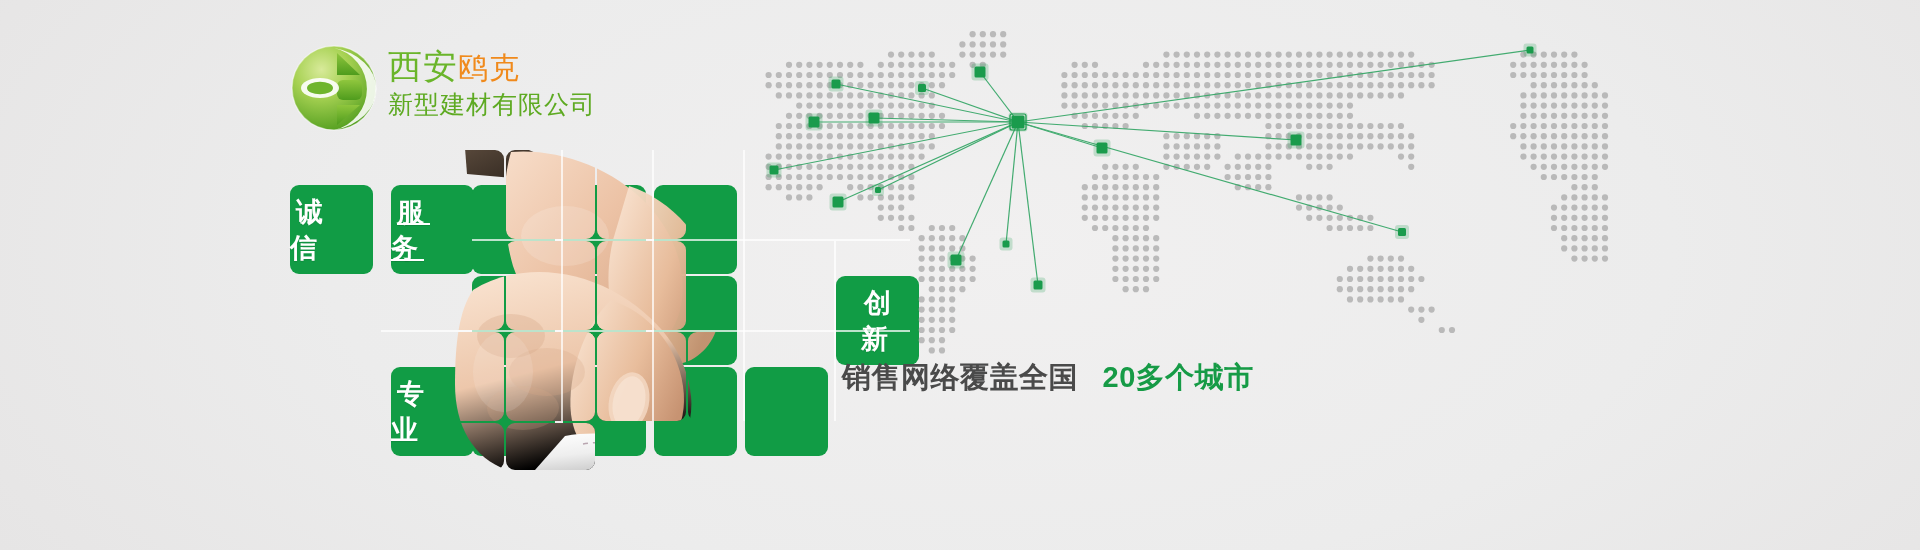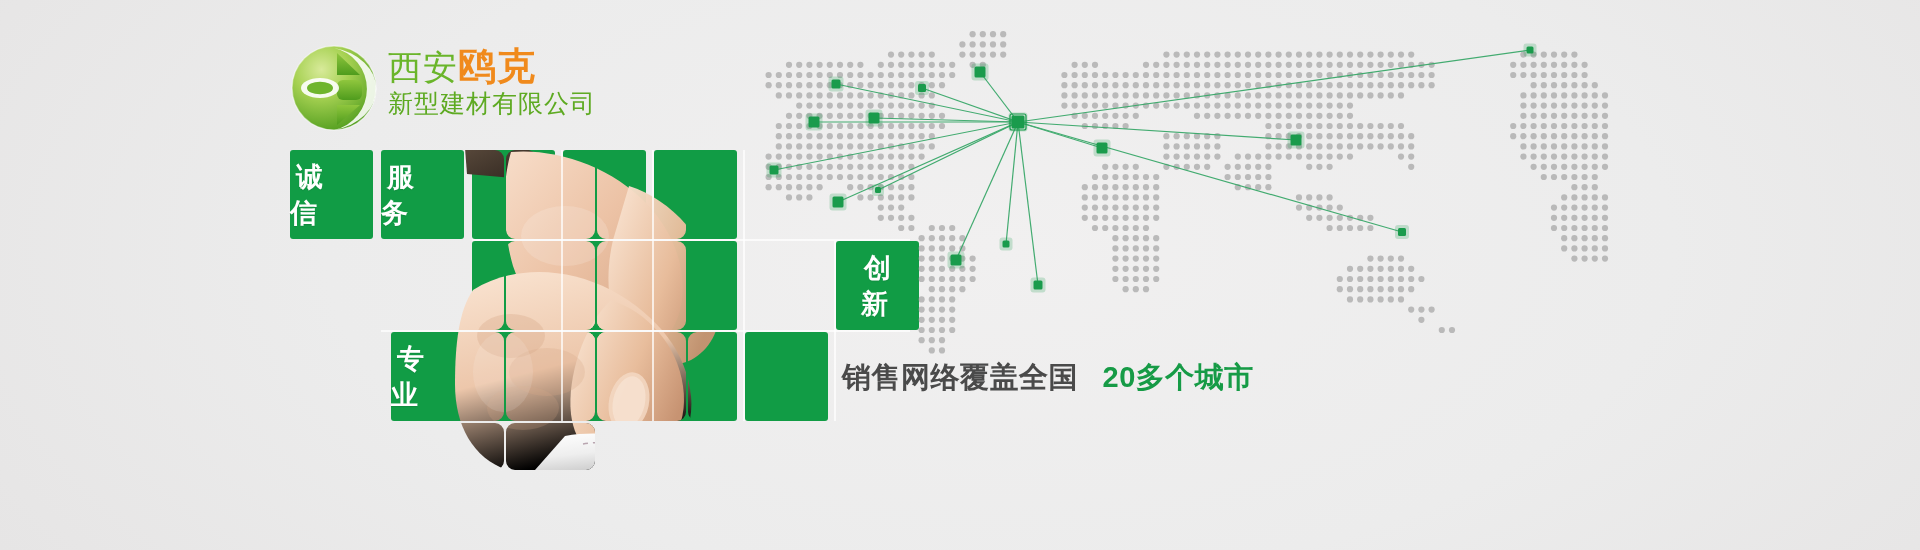--- a/index.html
+++ b/index.html
@@ -13,28 +13,29 @@
     background:radial-gradient(ellipse 1400px 700px at 52% 45%, #f1f0f0 0%, #ececec 48%, #e7e6e6 78%, #e3e2e2 100%);
     overflow:hidden;
   }
 
   
   #logo{position:absolute;left:290px;top:42px;width:420px;height:96px;}
   .logo-mark{position:absolute;left:0;top:2px;width:88px;height:88px;}
   .logo-text{position:absolute;left:98px;top:4px;}
   .logo-line1{font-size:34px;line-height:40px;letter-spacing:1px;white-space:nowrap;font-weight:500;}
   .logo-line1 .l-green{color:#6ab52a;}
-  .logo-line1 .l-orange{color:#f08a1c;font-size:38px;font-weight:700;}
+  .logo-line1 .l-orange{color:#f08a1c;font-size:30px;font-weight:400;}
   .logo-line2{font-size:25px;line-height:34px;color:#5eaa22;letter-spacing:1px;white-space:nowrap;margin-top:2px;font-family:Liberation Mono, monospace;}
 
   
   #mosaic{position:absolute;left:290px;top:150px;width:620px;height:268px;}
   .tile{
-    position:absolute;width:83px;height:89px;border-radius:3px;
+    position:absolute;width:83px;height:89px;border-radius:9px;
     background:#119c45;
+    margin-top:35px;
   }
   .tile.lbl{
     display:flex;align-items:center;justify-content:center;
     color:#ffffff;font-size:27px;font-weight:700;letter-spacing:6px;
     text-indent:6px;text-shadow:0 1px 1px rgba(0,0,0,.10);
   }
 
   
   #photo{
     position:absolute;left:415px;top:140px;width:370px;height:330px;
@@ -90,21 +91,21 @@
       <div class="logo-line1">
         <span class="l-green">西安</span><span class="l-orange">鸥克</span>
       </div>
       <div class="logo-line2">新型建材有限公司</div>
     </div>
   </div>
 
   <div id="mosaic">
 
     <div class="tile lbl" style="left:0px;top:0px;">诚 信</div>
-    <div class="tile lbl" style="left:91px;top:0px;">服 务</div>
+    <div class="tile lbl" style="left:101px;top:0px;text-decoration:underline;">服 务</div>
     <div class="tile" style="left:182px;top:0px;"></div>
     <div class="tile" style="left:273px;top:0px;"></div>
     <div class="tile" style="left:364px;top:0px;"></div>
 
     <div class="tile" style="left:182px;top:91px;"></div>
     <div class="tile" style="left:273px;top:91px;"></div>
     <div class="tile" style="left:364px;top:91px;"></div>
     <div class="tile lbl" style="left:546px;top:91px;text-align:center;">创 新</div>
 
     <div class="tile lbl" style="left:101px;top:182px;">专 业</div>

